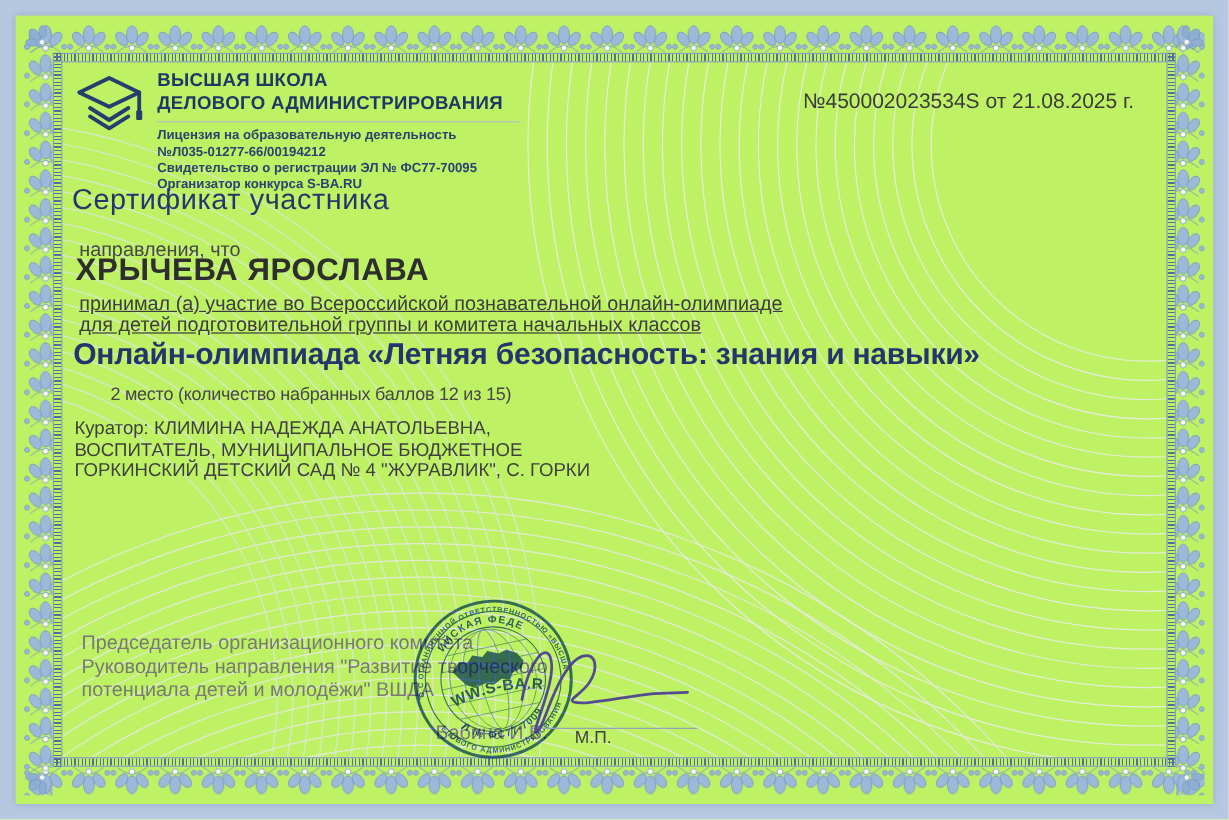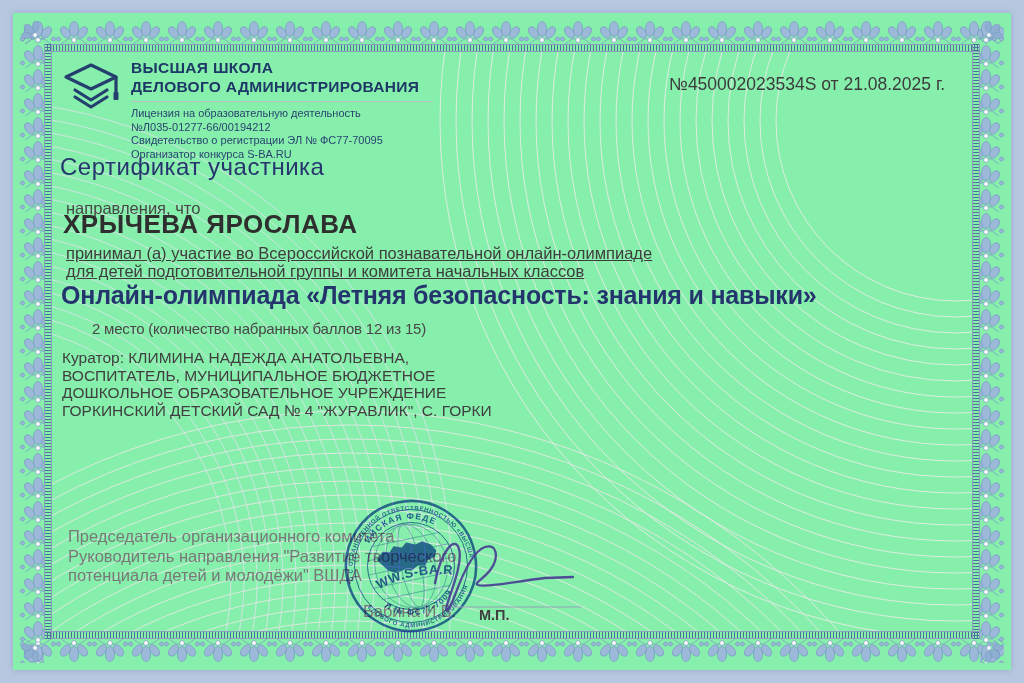--- a/index.html
+++ b/index.html
@@ -4,21 +4,21 @@
 <style>
   html,body{margin:0;padding:0;}
   .canvas{
     position:relative; width:1024px; height:683px; overflow:hidden;
     background:#b6c8e0;
     font-family:"Liberation Sans", sans-serif;
     -webkit-font-smoothing:antialiased;
   }
   .page{
     position:absolute; left:13px; top:13px; width:998px; height:657px;
-    background:#86efac; box-shadow:0 0 6px rgba(60,80,120,.25);
+    background:#bef264; box-shadow:0 0 6px rgba(60,80,120,.25);
   }
   
   .lace{ position:absolute; display:block; }
   .lace-top{ left:7px; right:7px; top:7px; height:24px; width:984px;}
   .lace-bottom{ left:7px; right:7px; bottom:7px; height:24px; width:984px; transform:scaleY(-1);}
   .lace-left{ left:7px; top:7px; bottom:7px; width:24px; height:643px;}
   .lace-right{ right:7px; top:7px; bottom:7px; width:24px; height:643px; transform:scaleX(-1);}
   .corner{ position:absolute; width:26px; height:26px; }
   .corner-tl{ left:5px; top:5px; transform:rotate(-45deg);}
   .corner-tr{ right:5px; top:5px; transform:rotate(45deg);}
@@ -36,37 +36,37 @@
   .tick-left{ left:31px;} .tick-right{ right:31px;}
   
   .guilloche{ position:absolute; left:38px; top:38px; width:922px; height:581px; pointer-events:none;}
   .guilloche g{ fill:none; stroke-width:1;}
   
   .brand{ position:absolute; left:49px; top:45px; display:flex; align-items:flex-start;}
   .cap{ width:58px; height:56px; margin-top:2px;}
   .brand-text{ margin-left:11px;}
   .brand-name{ font-weight:bold; font-size:15.5px; line-height:19px; color:#1d3766; letter-spacing:.3px;}
   .brand-divider{ height:1px; background:#b9c0c8; width:302px; margin:5px 0 5px 0;}
-  .brand-license{ font-weight:normal; font-size:11px; line-height:13.5px; color:#2a4370;}
+  .brand-license{ font-weight:bold; font-size:11px; line-height:13.5px; color:#2a4370;}
   
   .cert-number{ position:absolute; top:61px; right:66px; font-size:17.5px; color:#3b3b3b;}
   
   .title{ position:absolute; left:47px; top:140px; font-size:24px; color:#27356e; letter-spacing:.5px;}
   .certifies{ position:absolute; left:53px; top:186px; font-size:16.5px; color:#474747;}
   .recipient{ position:absolute; left:50px; top:196px; font-size:26px; color:#2e2e2e; letter-spacing:.5px;font-weight:bold;}
   .participation{ position:absolute; left:53px; top:232px; font-size:16.5px; line-height:17.5px; color:#3d3d3d;text-decoration:underline;}
   .olympiad{ position:absolute; left:48px; top:268px; font-size:25px; font-weight:bold; color:#24356d; letter-spacing:-.2px;}
   .result{ position:absolute; left:51px; top:307px; font-size:15px; color:#474747; letter-spacing:-.2px;margin-left:28px;}
   .curator{ position:absolute; left:49px; top:336px; font-size:15.5px; line-height:17.6px; color:#3f3f3f;}
   
   .signatory{ position:absolute; left:55px; top:514px; font-size:16.5px; line-height:19.5px; color:#787878;}
   .signatory .name{ margin-top:16px;text-align:right;}
   .stamp{ position:absolute; left:323px; top:474px; width:150px; height:158px; mix-blend-mode:multiply;}
   .signature{ position:absolute; left:408px; top:512px; width:168px; height:92px;}
-  .mp{ position:absolute; left:466px; top:594px; font-size:14.5px; color:#3f3f3f;font-weight:bold;}
+  .mp{ position:absolute; left:466px; top:594px; font-size:14.5px; color:#3f3f3f;}
 </style>
 </head>
 <body>
 
 <div class="canvas">
   <div class="page">
 
     <svg class="guilloche" width="922" height="581">
       <g stroke="#e6e8e3" opacity="0.9" transform="translate(300,1010)">
           <circle r="300"></circle>
@@ -277,21 +277,20 @@
     <div class="recipient">ХРЫЧЕВА ЯРОСЛАВА</div>
     <div class="participation">
       <div>принимал (а) участие во Всероссийской познавательной онлайн-олимпиаде</div>
       <div>для детей подготовительной группы и комитета начальных классов</div>
     </div>
     <div class="olympiad">Онлайн-олимпиада «Летняя безопасность: знания и навыки»</div>
     <div class="result">2 место (количество набранных баллов 12 из 15)</div>
     <div class="curator">
       <div>Куратор: КЛИМИНА НАДЕЖДА АНАТОЛЬЕВНА,</div>
       <div>ВОСПИТАТЕЛЬ, МУНИЦИПАЛЬНОЕ БЮДЖЕТНОЕ</div>
-      <div>ДОШКОЛЬНОЕ ОБРАЗОВАТЕЛЬНОЕ УЧРЕЖДЕНИЕ</div>
       <div>ГОРКИНСКИЙ ДЕТСКИЙ САД № 4 "ЖУРАВЛИК", С. ГОРКИ</div>
     </div>
 
     <div class="signatory">
       <div>Председатель организационного комитета</div>
       <div>Руководитель направления "Развитие творческого</div>
       <div>потенциала детей и молодёжи" ВШДА</div>
       <div class="name">Бабина И.В.</div>
     </div>
 

